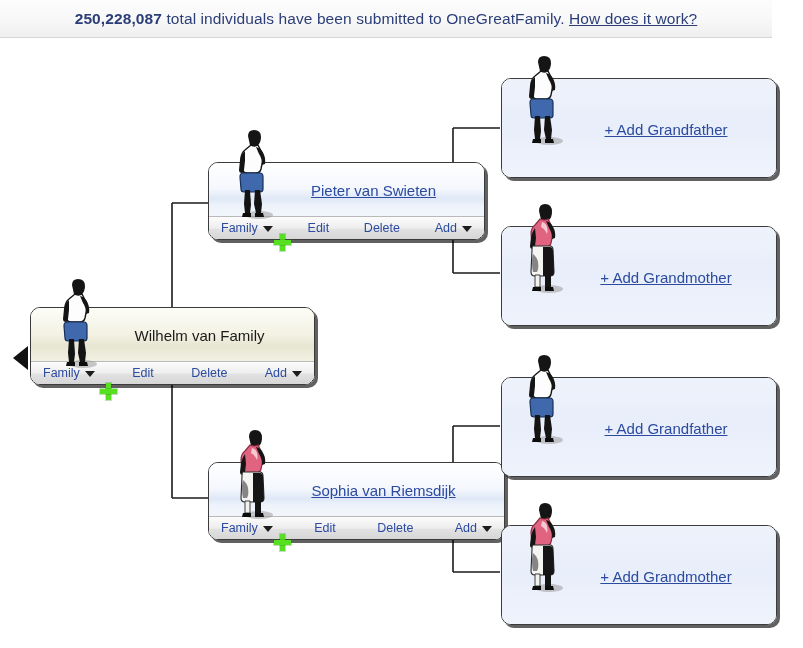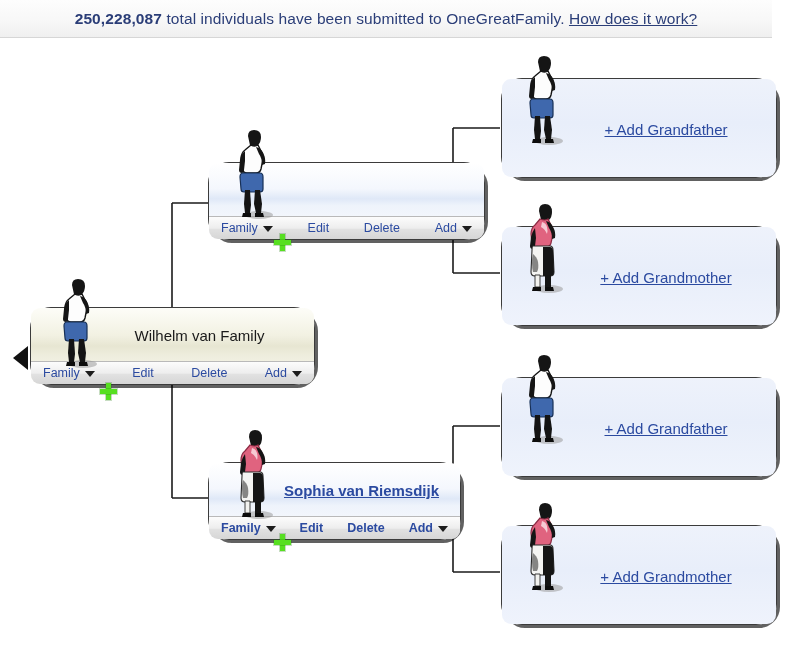--- a/index.html
+++ b/index.html
@@ -64,21 +64,21 @@
     border-bottom: 12px solid transparent;
     border-right: 15px solid #111111;
     cursor: pointer;
   }
 
   
   .card {
     position: absolute;
     box-sizing: border-box;
     border: 1px solid #3b3b3b;
-    border-radius: 21px;
+    border-radius: 10px;
     box-shadow: 3px 3px 0 rgba(0,0,0,0.62);
     overflow: visible;
   }
   .card-inner {
     position: absolute;
     left: 0; top: 0; right: 0; bottom: 0;
     border-radius: 9px;
     overflow: hidden;
   }
   .card-body {
@@ -253,20 +253,23 @@
       <path d="M17 62 l5 0 l1 15 l-1 8 l-5 0 l-1-9 z" fill="#141414"></path>
       <path d="M27 62 l5 0 l2 14 l-1 9 l-5 0 l-2-9 z" fill="#141414"></path>
       <path d="M15 85 l8 0 l0 4 l-9 0 z" fill="#0d0d0d"></path>
       <path d="M27 85 l8 0 l1 4 l-9 0 z" fill="#0d0d0d"></path>
     </svg>
   </div>
   <div class="plus-badge" style="left:100px; top:345px;"></div>
 
   <div class="card blue" style="left:208px; top:124px; width:277px; height:78px;">
     <div class="card-inner">
+      <div class="card-body" style="height:55px;">
+        <div class="card-name link">Pieter van Swieten</div>
+      </div>
       <div class="card-toolbar">
         <div class="tb-item">
           <span>Family</span>
           <span class="caret"></span>
         </div>
         <span class="tb-spacer"></span>
         <div class="tb-item">Edit</div>
         <span class="tb-spacer"></span>
         <div class="tb-item">Delete</div>
         <span class="tb-spacer"></span>
@@ -286,21 +289,21 @@
       <path d="M17 23 q-4 3-5 9 l-1 10 q0 3 3 3 q2 0 2-3 l1-9 z" fill="#151515"></path>
       <path d="M15 45 l17 0 q3 0 3 4 l0 12 q0 3-3 3 l-16 0 q-3 0-3-3 l-1-12 q0-4 3-4 z" fill="#3f68ad" stroke="#173057" stroke-width="1.2"></path>
       <path d="M17 62 l5 0 l1 15 l-1 8 l-5 0 l-1-9 z" fill="#141414"></path>
       <path d="M27 62 l5 0 l2 14 l-1 9 l-5 0 l-2-9 z" fill="#141414"></path>
       <path d="M15 85 l8 0 l0 4 l-9 0 z" fill="#0d0d0d"></path>
       <path d="M27 85 l8 0 l1 4 l-9 0 z" fill="#0d0d0d"></path>
     </svg>
   </div>
   <div class="plus-badge" style="left:274px; top:196px;"></div>
 
-  <div class="card blue" style="left:208px; top:424px; width:253px; height:78px;font-weight:bold;">
+  <div class="card blue" style="left:208px; top:424px; width:297px; height:78px;">
     <div class="card-inner">
       <div class="card-body" style="height:55px;">
         <div class="card-name link">Sophia van Riemsdijk</div>
       </div>
       <div class="card-toolbar">
         <div class="tb-item">
           <span>Family</span>
           <span class="caret"></span>
         </div>
         <span class="tb-spacer"></span>

